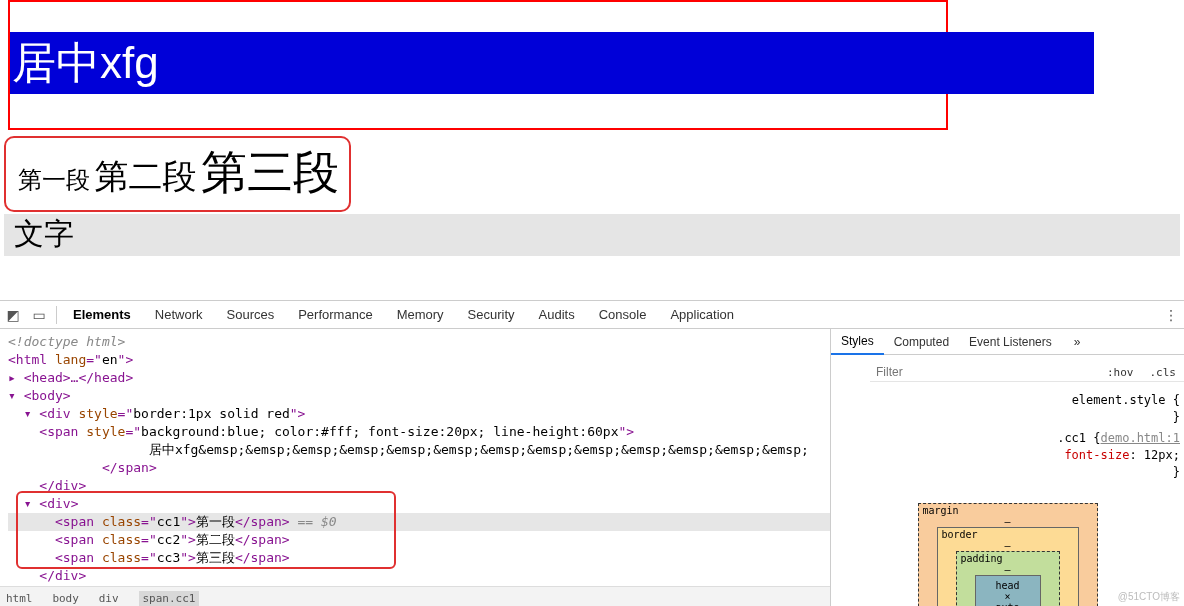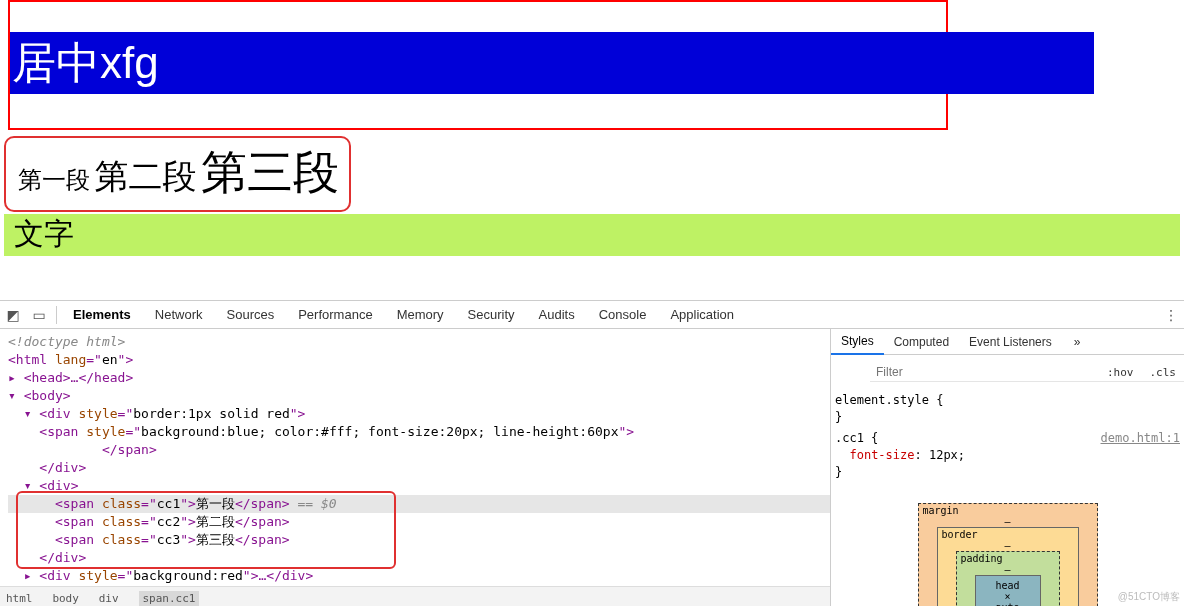--- a/index.html
+++ b/index.html
@@ -6,21 +6,21 @@
   html, body { width: 1184px; height: 606px; font-family: Arial, "Helvetica Neue", sans-serif; background: #fff; overflow: hidden; }
 
   
   .page-preview { position: relative; }
   .red-box { border: 2px solid red; width: 940px; margin: 0 0 0 8px; padding: 30px 0 34px 0; }
   .blue-span { background: #0000d8; color: #fff; font-size: 44px; line-height: 62px; display: inline-block; width: 1084px; padding-left: 2px; font-weight: 400; }
   .seg-box { border: 2px solid #e03030; border-radius: 10px; margin: 6px 0 0 4px; padding: 4px 10px 6px 12px; display: inline-block; }
   .seg-box .cc1 { font-size: 24px; }
   .seg-box .cc2 { font-size: 34px; }
   .seg-box .cc3 { font-size: 46px; }
-  .red-bar { background: #bef264; color: #000; font-size: 30px; padding: 0 0 0 10px; width: 1176px; height: 42px; margin: 2px 0 0 4px; overflow: hidden; }
+  .red-bar { background: #e5e5e5; color: #000; font-size: 30px; padding: 0 0 0 10px; width: 1176px; height: 42px; margin: 2px 0 0 4px; overflow: hidden; }
 
   
   .devtools { position: absolute; top: 300px; left: 0; right: 0; bottom: 0; border-top: 1px solid #ccc; background: #fff; display: flex; flex-direction: column; }
   .dt-toolbar { display: flex; align-items: center; height: 28px; border-bottom: 1px solid #ccc; font-size: 13px; color: #333; }
   .dt-icon { width: 26px; text-align: center; color: #555; font-size: 14px; }
   .dt-sep { width: 1px; height: 18px; background: #ccc; margin: 0 4px; }
   .dt-tab { padding: 6px 12px; cursor: default; }
   .dt-tab.active { font-weight: 600; color: #000; }
   .dt-right-icons { margin-left: auto; display: flex; align-items: center; }
 
@@ -37,21 +37,21 @@
   .r-anno { position:absolute; border:2px solid #e03030; border-radius:6px; }
 
   .dt-styles { width: 354px; border-left: 1px solid #ccc; display: flex; flex-direction: column; font-size: 12px; gap: 8px; }
   .st-tabs { display: flex; border-bottom: 1px solid #ccc; height: 26px; align-items: center; }
   .st-tab { padding: 5px 10px; color: #333; }
   .st-tab.active { border-bottom: 2px solid #1a73e8; color: #000; }
   .st-tab.more { margin-left: 2px; }
   .st-filter { display:flex; align-items:center; border-bottom:1px solid #e5e5e5; height:24px;margin-left:39px; }
   .st-filter input { border:0; outline:0; font-size:12px; padding:2px 6px; flex:1; color:#888; }
   .st-filter .hov { font-family: Menlo, monospace; font-size:11px; color:#333; padding:0 8px; }
-  .st-rules { font-family: Menlo, Consolas, monospace; font-size:12px; line-height:17px; padding:2px 4px; }
+  .st-rules { font-family: Menlo, Consolas, monospace; font-size:12px; line-height:17px; padding:2px 4px;text-align:right; }
   .st-rules .sel-name { color:#000; }
   .st-rules .prop { color:#c80000; }
   .st-rules .pval { color:#000; }
   .st-rules .src  { color:#888; text-decoration: underline; float:right; }
   .box-model { margin:12px auto 0 auto; width:180px; font-family: Menlo, monospace; font-size:10px; }
   .bm { padding:12px 18px; text-align:center; position:relative; }
   .bm-label { position:absolute; top:1px; left:4px; font-size:10px; }
   .bm-m { background:#f9cc9d; border:1px dashed #333; }
   .bm-b { background:#fddb95; border:1px solid #666; }
   .bm-p { background:#c2de9c; border:1px dashed #333; }
@@ -98,20 +98,21 @@
 
   <div class="dt-body">
 
     <div class="dt-elements">
       <div class="line"><span class="t-grey">&lt;!doctype html&gt;</span></div>
       <div class="line"><span class="t-punc">&lt;</span><span class="t-tag">html</span><span class="t-attr"> lang</span><span class="t-punc">="</span><span class="t-val">en</span><span class="t-punc">"&gt;</span></div>
       <div class="line"><span class="t-punc">▸ &lt;</span><span class="t-tag">head</span><span class="t-punc">&gt;…&lt;/</span><span class="t-tag">head</span><span class="t-punc">&gt;</span></div>
       <div class="line"><span class="t-punc">▾ &lt;</span><span class="t-tag">body</span><span class="t-punc">&gt;</span></div>
       <div class="line">  <span class="t-punc">▾ &lt;</span><span class="t-tag">div</span><span class="t-attr"> style</span><span class="t-punc">="</span><span class="t-val">border:1px solid red</span><span class="t-punc">"&gt;</span></div>
       <div class="line">    <span class="t-punc">&lt;</span><span class="t-tag">span</span><span class="t-attr"> style</span><span class="t-punc">="</span><span class="t-val">background:blue; color:#fff; font-size:20px; line-height:60px</span><span class="t-punc">"&gt;</span></div>
+      <div class="line">                  <span class="t-txt">居中xfg&amp;emsp;&amp;emsp;&amp;emsp;&amp;emsp;&amp;emsp;&amp;emsp;&amp;emsp;&amp;emsp;&amp;emsp;&amp;emsp;&amp;emsp;&amp;emsp;&amp;emsp;</span></div>
       <div class="line">            <span class="t-punc">&lt;/span&gt;</span></div>
       <div class="line">    <span class="t-punc">&lt;/div&gt;</span></div>
       <div class="line">  <span class="t-punc">▾ &lt;</span><span class="t-tag">div</span><span class="t-punc">&gt;</span></div>
       <div class="line sel">      <span class="t-punc">&lt;</span><span class="t-tag">span</span><span class="t-attr"> class</span><span class="t-punc">="</span><span class="t-val">cc1</span><span class="t-punc">"&gt;</span><span class="t-txt">第一段</span><span class="t-punc">&lt;/</span><span class="t-tag">span</span><span class="t-punc">&gt;</span><span class="t-grey"> == $0</span></div>
       <div class="line">      <span class="t-punc">&lt;</span><span class="t-tag">span</span><span class="t-attr"> class</span><span class="t-punc">="</span><span class="t-val">cc2</span><span class="t-punc">"&gt;</span><span class="t-txt">第二段</span><span class="t-punc">&lt;/</span><span class="t-tag">span</span><span class="t-punc">&gt;</span></div>
       <div class="line">      <span class="t-punc">&lt;</span><span class="t-tag">span</span><span class="t-attr"> class</span><span class="t-punc">="</span><span class="t-val">cc3</span><span class="t-punc">"&gt;</span><span class="t-txt">第三段</span><span class="t-punc">&lt;/</span><span class="t-tag">span</span><span class="t-punc">&gt;</span></div>
       <div class="line">    <span class="t-punc">&lt;/div&gt;</span></div>
       <div class="line">  <span class="t-punc">▸ &lt;</span><span class="t-tag">div</span><span class="t-attr"> style</span><span class="t-punc">="</span><span class="t-val">background:red</span><span class="t-punc">"&gt;…&lt;/</span><span class="t-tag">div</span><span class="t-punc">&gt;</span></div>
       <div class="line">  <span class="t-punc">▸ &lt;</span><span class="t-tag">div</span><span class="t-punc">&gt;…&lt;/</span><span class="t-tag">div</span><span class="t-punc">&gt;</span></div>
 

